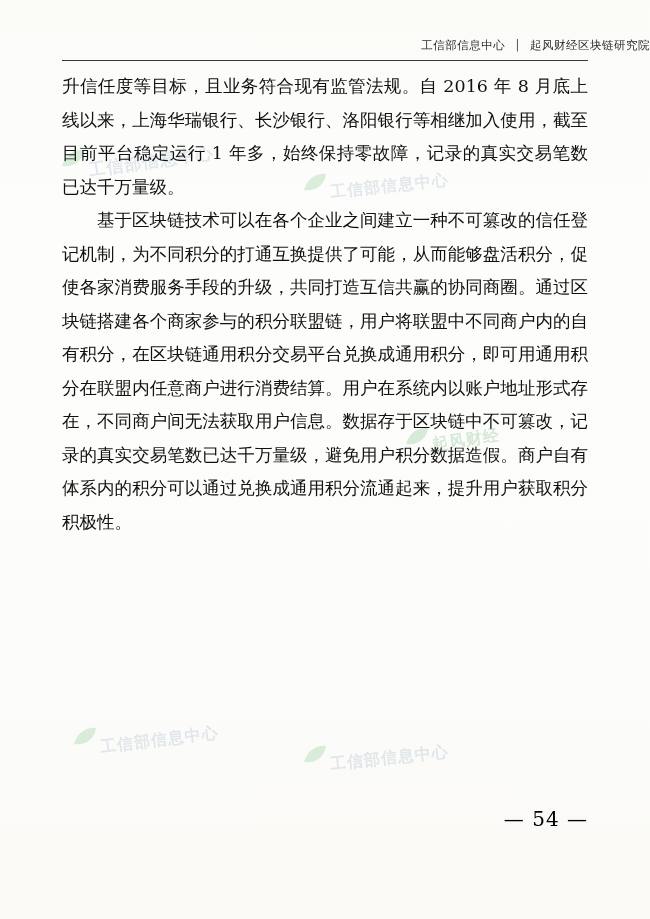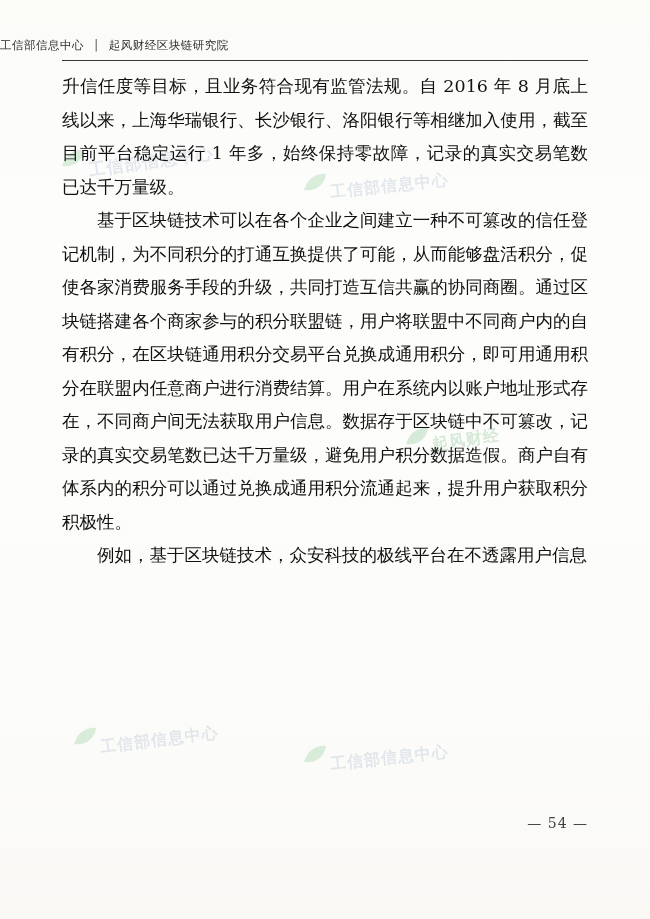--- a/index.html
+++ b/index.html
@@ -54,21 +54,21 @@
     pointer-events: none;
     opacity: 0.55;
   }
 
   
   .doc-header {
     position: absolute;
     top: 38px;
     left: 0;
     right: 0;
-    text-align: left;
+    text-align: right;
     font-family: "DejaVu Sans", sans-serif;
     font-size: 11.5px;
     color: #2b2b2b;
     letter-spacing: 0.5px;
   }
   .doc-header .sep {
     margin: 0 6px;
     color: #555;
   }
   .header-rule {
@@ -98,22 +98,22 @@
   }
   .indent2 {
     text-indent: 2em;
   }
 
   
   .page-number {
     position: absolute;
     bottom: 88px;
     right: 62px;
-    font-size: 14px;
-    color: #404040;
+    font-size: 20px;
+    color: #000000;
     letter-spacing: 1px;
     font-family: "DejaVu Serif", serif;
   }
 </style>
 </head>
 <body>
 
 <div class="page">
   <div class="paper-bg"></div>
 
@@ -145,17 +145,16 @@
   <div class="doc-header">
     <span>工信部信息中心</span>
     <span class="sep">|</span>
     <span>起风财经区块链研究院</span>
   </div>
   <div class="header-rule"></div>
 
   <div class="content">
     <p>升信任度等目标，且业务符合现有监管法规。自 2016 年 8 月底上线以来，上海华瑞银行、长沙银行、洛阳银行等相继加入使用，截至目前平台稳定运行 1 年多，始终保持零故障，记录的真实交易笔数已达千万量级。</p>
     <p class="indent2">基于区块链技术可以在各个企业之间建立一种不可篡改的信任登记机制，为不同积分的打通互换提供了可能，从而能够盘活积分，促使各家消费服务手段的升级，共同打造互信共赢的协同商圈。通过区块链搭建各个商家参与的积分联盟链，用户将联盟中不同商户内的自有积分，在区块链通用积分交易平台兑换成通用积分，即可用通用积分在联盟内任意商户进行消费结算。用户在系统内以账户地址形式存在，不同商户间无法获取用户信息。数据存于区块链中不可篡改，记录的真实交易笔数已达千万量级，避免用户积分数据造假。商户自有体系内的积分可以通过兑换成通用积分流通起来，提升用户获取积分积极性。</p>
-    <p class="indent2">例如，基于区块链技术，众安科技的极线平台在不透露用户信息</p>
   </div>
 
   <div class="page-number">— 54 —</div>
 </div>
 
 </body></html>

